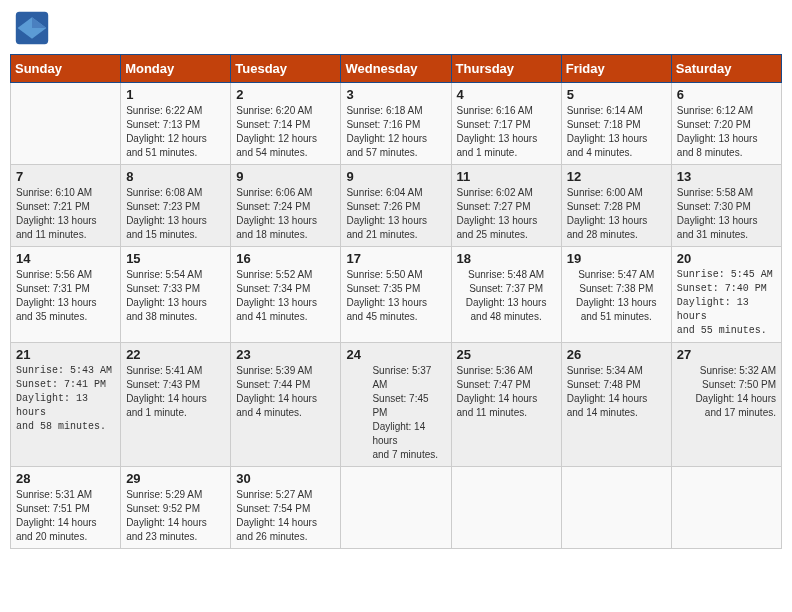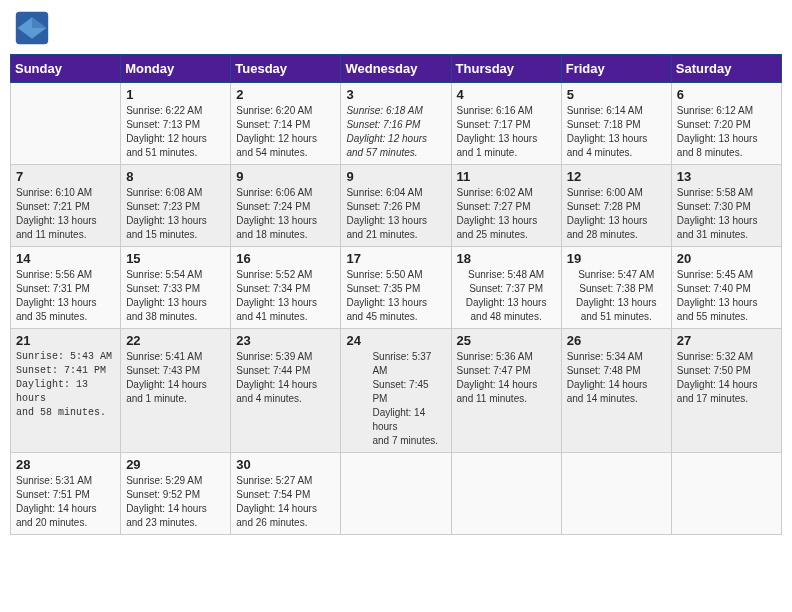--- a/index.html
+++ b/index.html
@@ -46,21 +46,21 @@
     .calendar-subtitle {
       font-size: 16px;
       color: #555;
     }
     table {
       width: 100%;
       border-collapse: collapse;
       table-layout: fixed;
     }
     thead tr th {
-      background-color: #4c1d95;
+      background-color: #c2410c;
       color: #fff;
       padding: 6px 4px;
       font-size: 13px;
       font-weight: bold;
       border: 1px solid #1a4a8a;
       text-align: left;
     }
     tbody tr td {
       border: 1px solid #ccc;
       vertical-align: top;
@@ -135,21 +135,21 @@
         </td>
         <td>
           <div class="day-number">2</div>
           <div class="day-info" style="white-space: pre-line;">Sunrise: 6:20 AM
 Sunset: 7:14 PM
 Daylight: 12 hours
 and 54 minutes.</div>
         </td>
         <td>
           <div class="day-number">3</div>
-          <div class="day-info" style="white-space: pre-line; font-style: italic;">Sunrise: 6:18 AM
+          <div class="day-info" style="white-space: pre-line;">Sunrise: 6:18 AM
 Sunset: 7:16 PM
 Daylight: 12 hours
 and 57 minutes.</div>
         </td>
         <td>
           <div class="day-number">4</div>
           <div class="day-info" style="white-space: pre-line;">Sunrise: 6:16 AM
 Sunset: 7:17 PM
 Daylight: 13 hours
 and 1 minute.</div>
@@ -258,21 +258,21 @@
         </td>
         <td>
           <div class="day-number">19</div>
           <div class="day-info" style="white-space: pre-line; text-align: center;">Sunrise: 5:47 AM
 Sunset: 7:38 PM
 Daylight: 13 hours
 and 51 minutes.</div>
         </td>
         <td>
           <div class="day-number">20</div>
-          <div class="day-info" style="white-space: pre-line;">Sunrise: 5:45 AM
+          <div class="day-info" style="white-space: pre-line; font-family: Liberation Mono, monospace;">Sunrise: 5:45 AM
 Sunset: 7:40 PM
 Daylight: 13 hours
 and 55 minutes.</div>
         </td>
       </tr>
       <tr>
         <td>
           <div class="day-number">21</div>
           <div class="day-info" style="white-space: pre-line; font-family: Liberation Mono, monospace;">Sunrise: 5:43 AM
 Sunset: 7:41 PM
@@ -309,21 +309,21 @@
         </td>
         <td>
           <div class="day-number">26</div>
           <div class="day-info" style="white-space: pre-line;">Sunrise: 5:34 AM
 Sunset: 7:48 PM
 Daylight: 14 hours
 and 14 minutes.</div>
         </td>
         <td>
           <div class="day-number">27</div>
-          <div class="day-info" style="white-space: pre-line;">Sunrise: 5:32 AM
+          <div class="day-info" style="white-space: pre-line; text-align: right;">Sunrise: 5:32 AM
 Sunset: 7:50 PM
 Daylight: 14 hours
 and 17 minutes.</div>
         </td>
       </tr>
       <tr>
         <td>
           <div class="day-number">28</div>
           <div class="day-info" style="white-space: pre-line;">Sunrise: 5:31 AM
 Sunset: 7:51 PM

